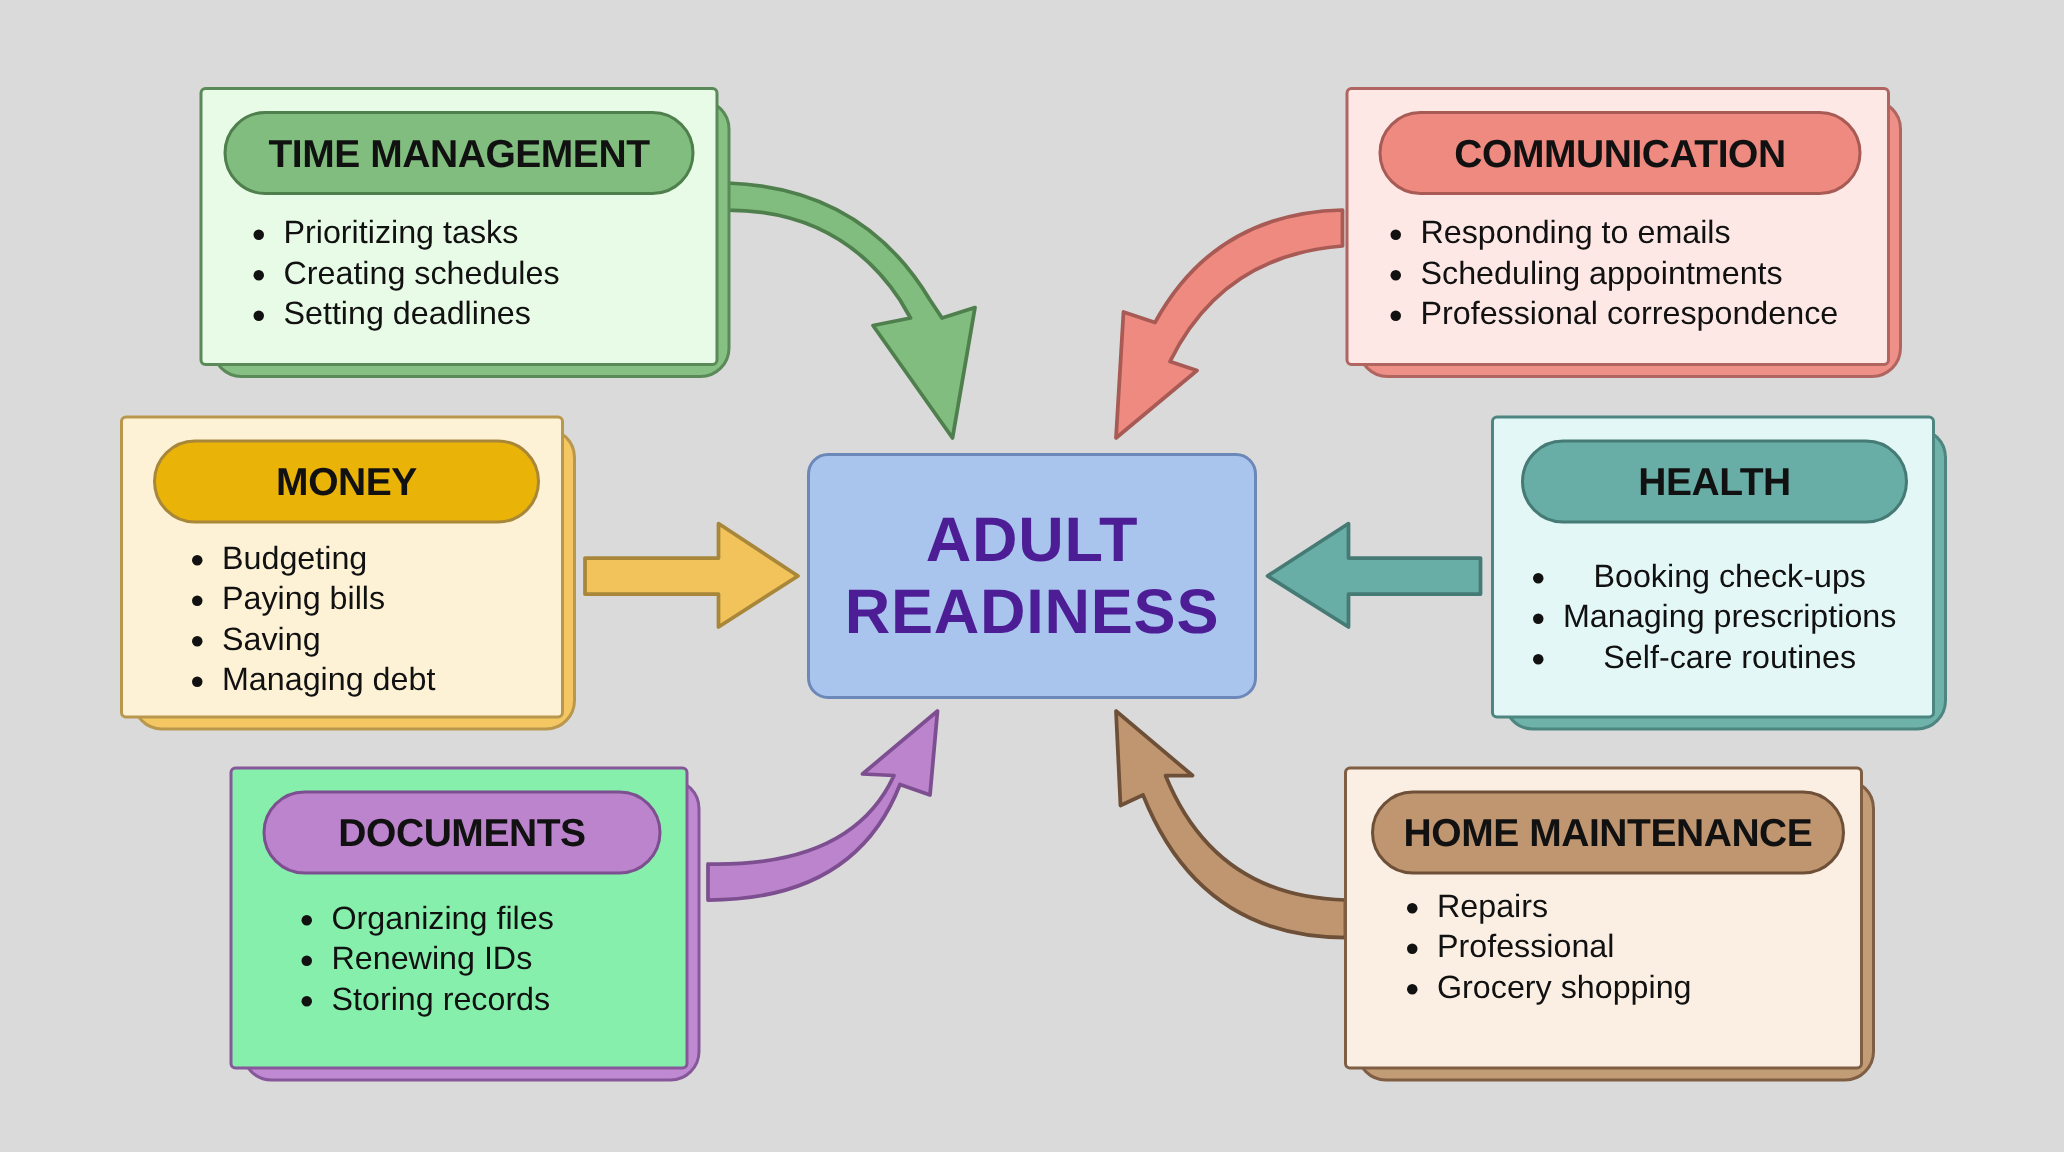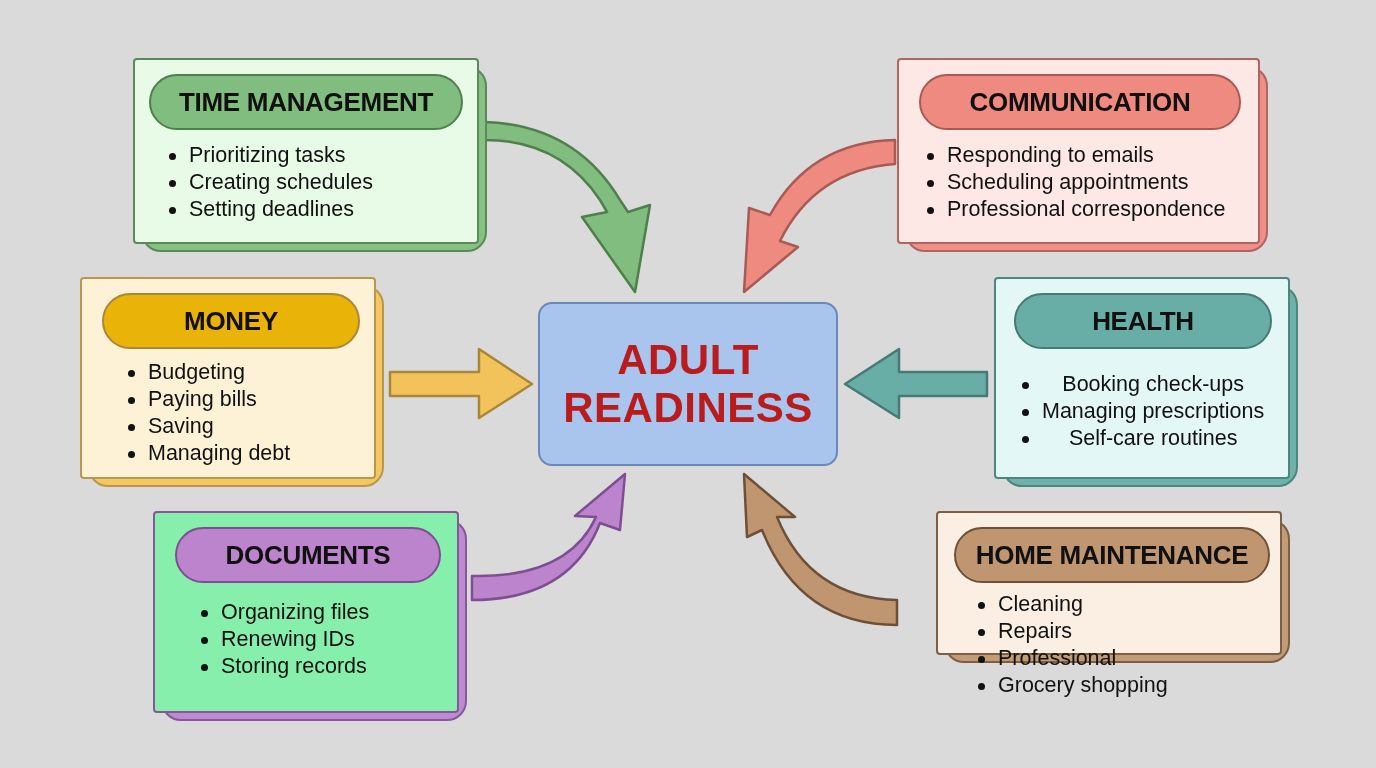--- a/index.html
+++ b/index.html
@@ -97,21 +97,21 @@
       display: flex;
       flex-direction: column;
       align-items: center;
       justify-content: center;
       z-index: 3;
     }
     .center span {
       font-weight: 700;
       font-size: 42px;
       line-height: 48px;
-      color: #b91c1c;
+      color: #4c1d95;
       letter-spacing: 0.5px;
     }
 
     
     .green .card-inner { background: #e8fbe6; border-color: #5a8a58; }
     .green .card-shadow { background: #86c083; border-color: #5a8a58; }
     .green .pill { background: #80bd7e; border-color: #4f7f4d; }
 
     .red .card-inner { background: #fde8e6; border-color: #b06560; }
     .red .card-shadow { background: #ee9088; border-color: #b06560; }
@@ -260,28 +260,27 @@
         <span>DOCUMENTS</span>
       </div>
       <ul class="items" style="left:44px; top:86px;">
         <li>Organizing files</li>
         <li>Renewing IDs</li>
         <li>Storing records</li>
       </ul>
     </div>
   </div>
 
-  <div class="card-wrap brown" style="left:936px; top:511px; width:346px; height:144px;">
+  <div class="card-wrap brown" style="left:896px; top:511px; width:346px; height:202px;">
     <div class="card-shadow"></div>
     <div class="card-inner">
       <div class="pill" style="left:16px; top:14px; width:316px; height:56px;">
         <span>HOME MAINTENANCE</span>
       </div>
       <ul class="items" style="left:38px; top:78px;">
-        <li>Cleaning</li>
         <li>Repairs</li>
         <li>Professional</li>
         <li>Grocery shopping</li>
       </ul>
     </div>
   </div>
 
 </div>
 
 </body></html>

